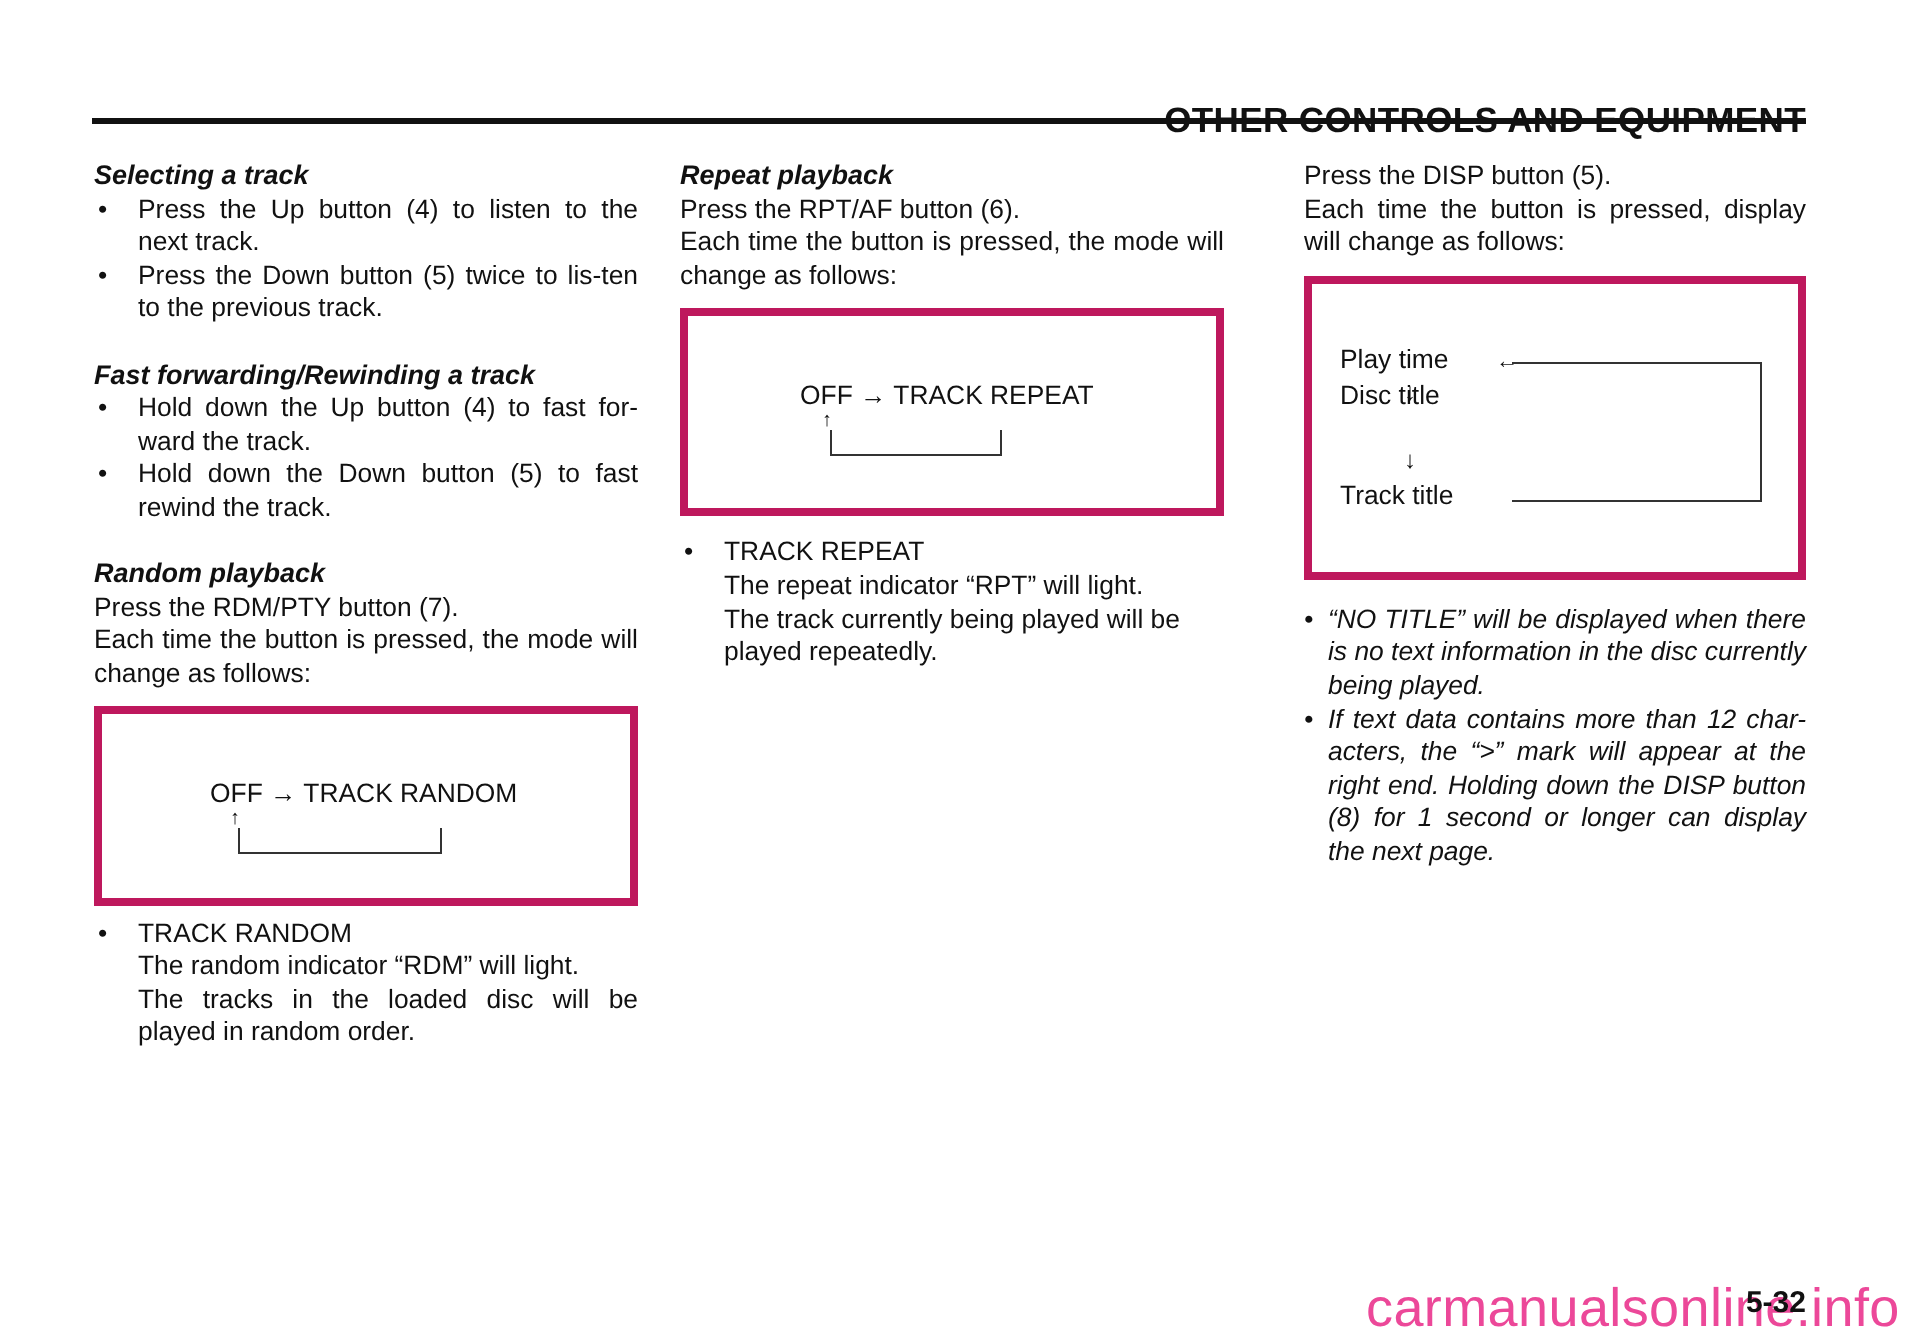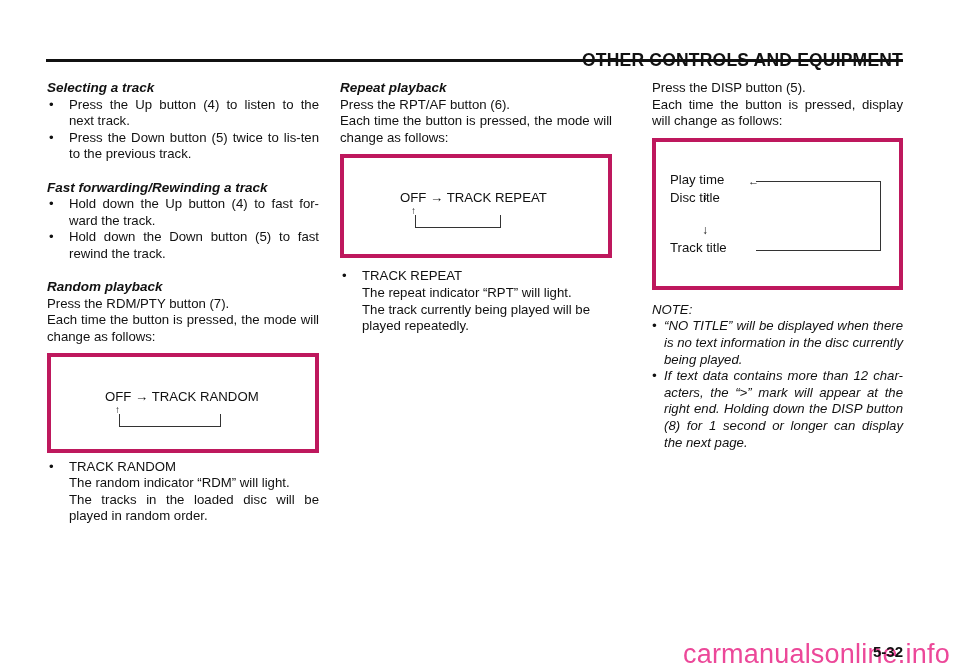--- a/index.html
+++ b/index.html
@@ -92,21 +92,20 @@
     <span class="disp-item" style="left:0; top:28px; padding-left:0;"></span>
     <span class="disp-item" style="left:14px; top:30px;">Play time</span>
     <span class="down" style="left:46px; top:46px;">↓</span>
     <span class="disp-item" style="left:14px; top:48px;">Disc title</span>
     <span class="down" style="left:46px; top:80px;">↓</span>
     <span class="disp-item" style="left:14px; top:98px;">Track title</span>
     <span class="uparrow" style="left:92px; top:34px; font-size:11px;">←</span>
     <div class="abs" style="left:100px; top:39px; width:124px; height:68px; border:1px solid #333; border-left:none;"></div>
   </div>
   <div class="note italic" style="margin-top:12px;">
-    <p>NOTE:</p>
     <ul>
       <li class="j"><span class="bullet">•</span><span>“NO TITLE” will be displayed when there is no text information in the disc currently being played.</span></li>
       <li class="j"><span class="bullet">•</span><span>If text data contains more than 12 char-acters, the “&gt;” mark will appear at the right end. Holding down the DISP button (8) for 1 second or longer can display the next page.</span></li>
     </ul>
   </div>
 </div>
 
 <div class="abs watermark">carmanualsonline.info</div>
 <div class="abs page-num">5-32</div>
 

